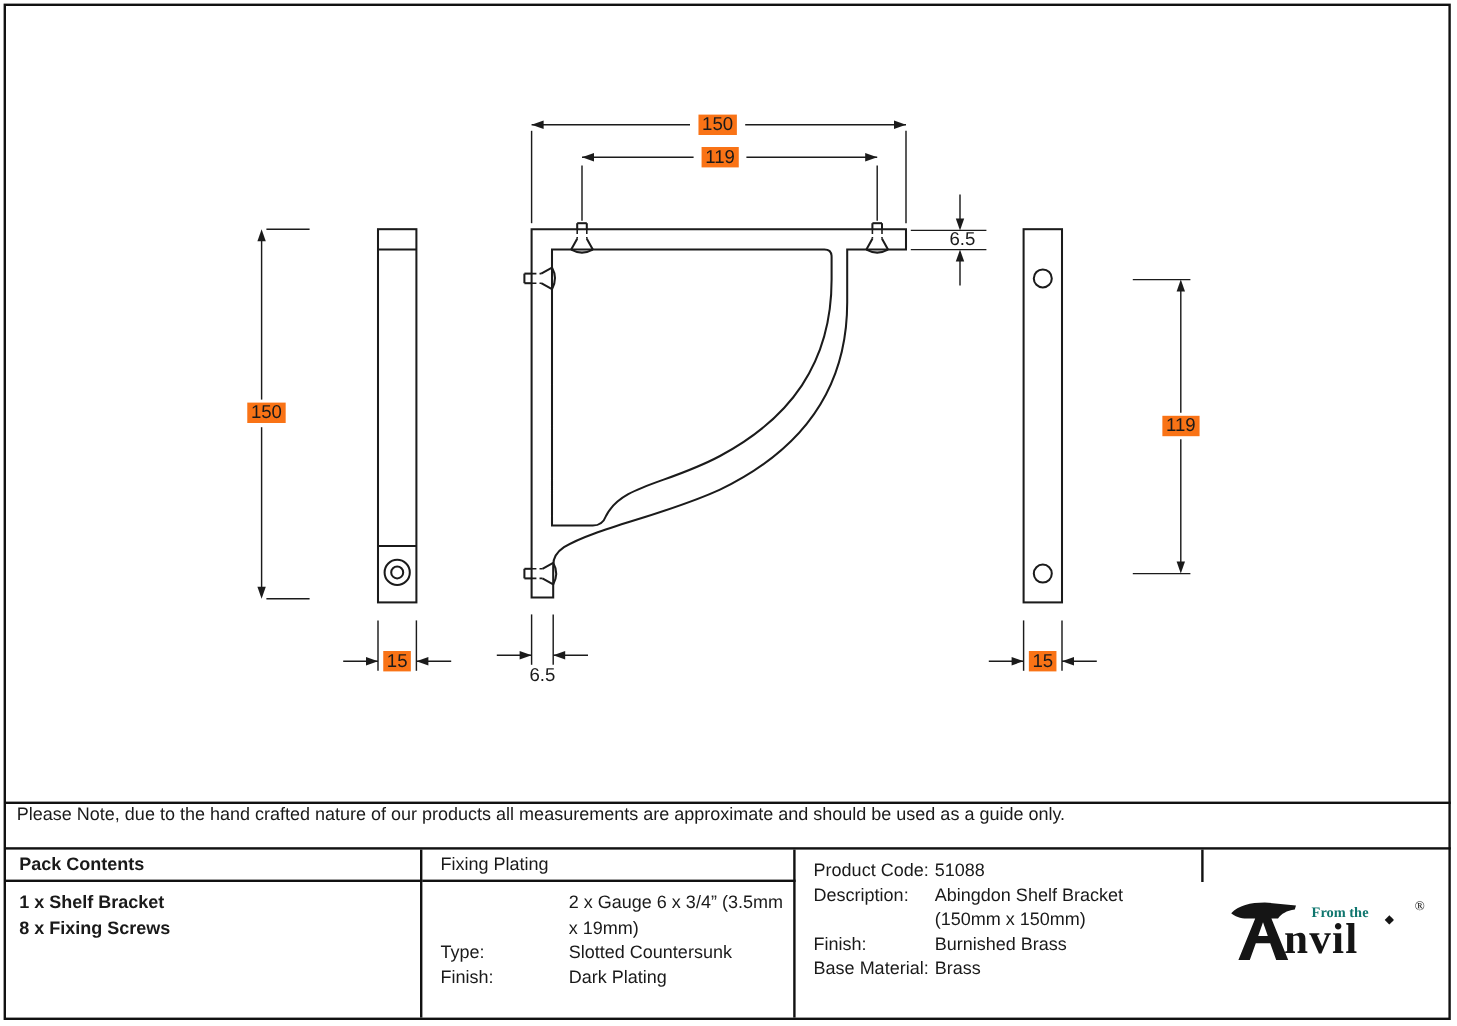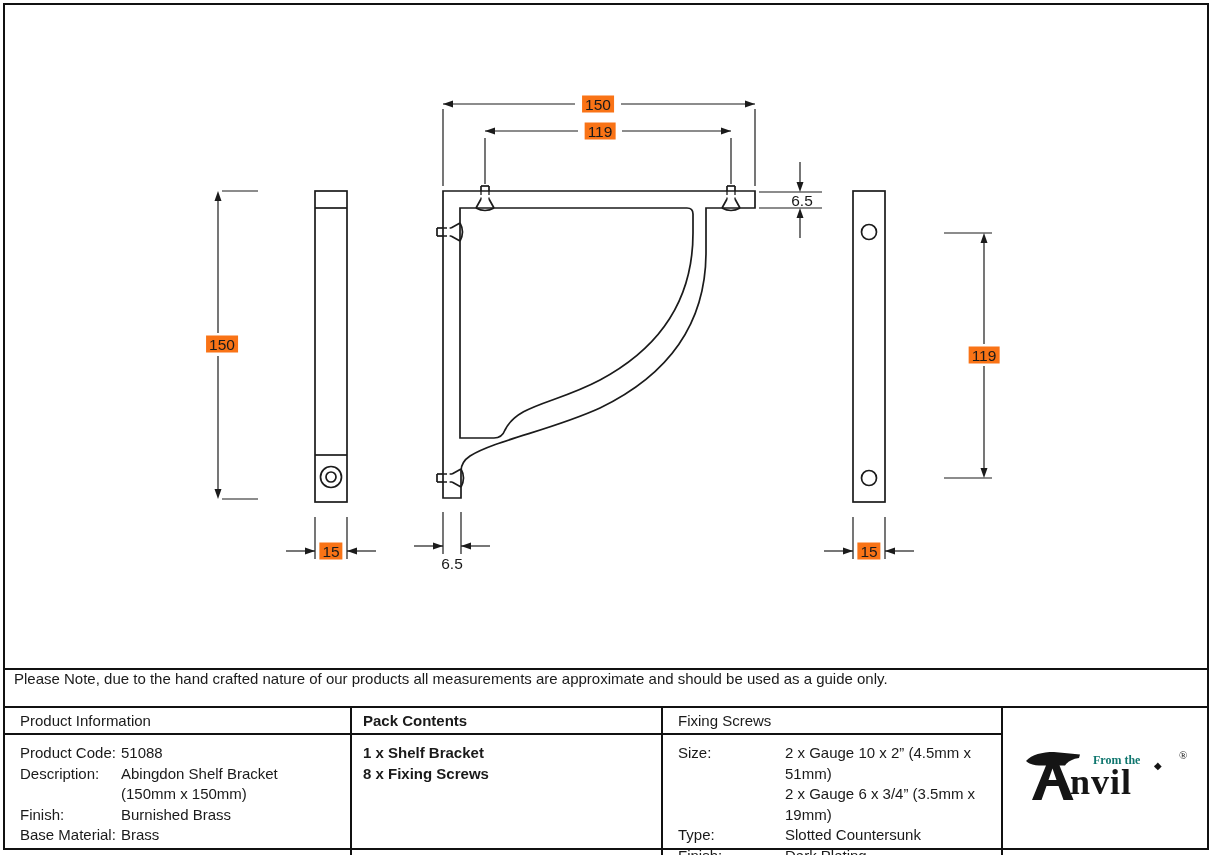--- a/index.html
+++ b/index.html
@@ -216,23 +216,22 @@
 <div class="dim-label" style="left:331px; top:551px;">15</div>
 <div class="dim-label no-bg" style="left:452px; top:563px;">6.5</div>
 <div class="dim-label" style="left:984px; top:355px;">119</div>
 <div class="dim-label" style="left:869px; top:551px;">15</div>
 
 <div class="note-box">
   <span>Please Note, due to the hand crafted nature of our products all measurements are approximate and should be used as a guide only.</span>
 </div>
 
 <div class="info-table">
-  <div class="th">Product Information</div>
   <div class="th pad-sm">Pack Contents</div>
-  <div class="th">Fixing Screws</div>
+  <div class="th">Fixing Plating</div>
 
   <div class="logo-cell">
     <svg class="anvil-svg" width="56" height="52" viewBox="0 0 56 52">
       <path fill="#151515" fill-rule="evenodd" d="M1,11 C7,4.5 17,2 29,2 L55,4.5 L54,8
         C47,9 43,11.5 40,15.5 L34.5,15.5 L48.5,50 L38.5,50 L33.5,36 L21.5,36 L16.5,50
         L7,50 L21,15.5 L14,15.5 C9,15.5 3.5,13.5 1,11 Z
         M23.5,30 L31.5,30 L27.5,18.5 Z"></path>
     </svg>
     <span class="logo-nvil">nvil</span>
     <span class="logo-from">From the</span>
@@ -263,24 +262,20 @@
     </div>
   </div>
 
   <div class="td pad-sm">
     <div>1 x Shelf Bracket</div>
     <div>8 x Fixing Screws</div>
   </div>
 
   <div class="td">
     <div class="kv">
-      <span class="k2">Size:</span>
-      <span>2 x Gauge 10 x 2” (4.5mm x 51mm)</span>
-    </div>
-    <div class="kv">
       <span class="k2"></span>
       <span>2 x Gauge 6 x 3/4” (3.5mm x 19mm)</span>
     </div>
     <div class="kv">
       <span class="k2">Type:</span>
       <span>Slotted Countersunk</span>
     </div>
     <div class="kv">
       <span class="k2">Finish:</span>
       <span>Dark Plating</span>

